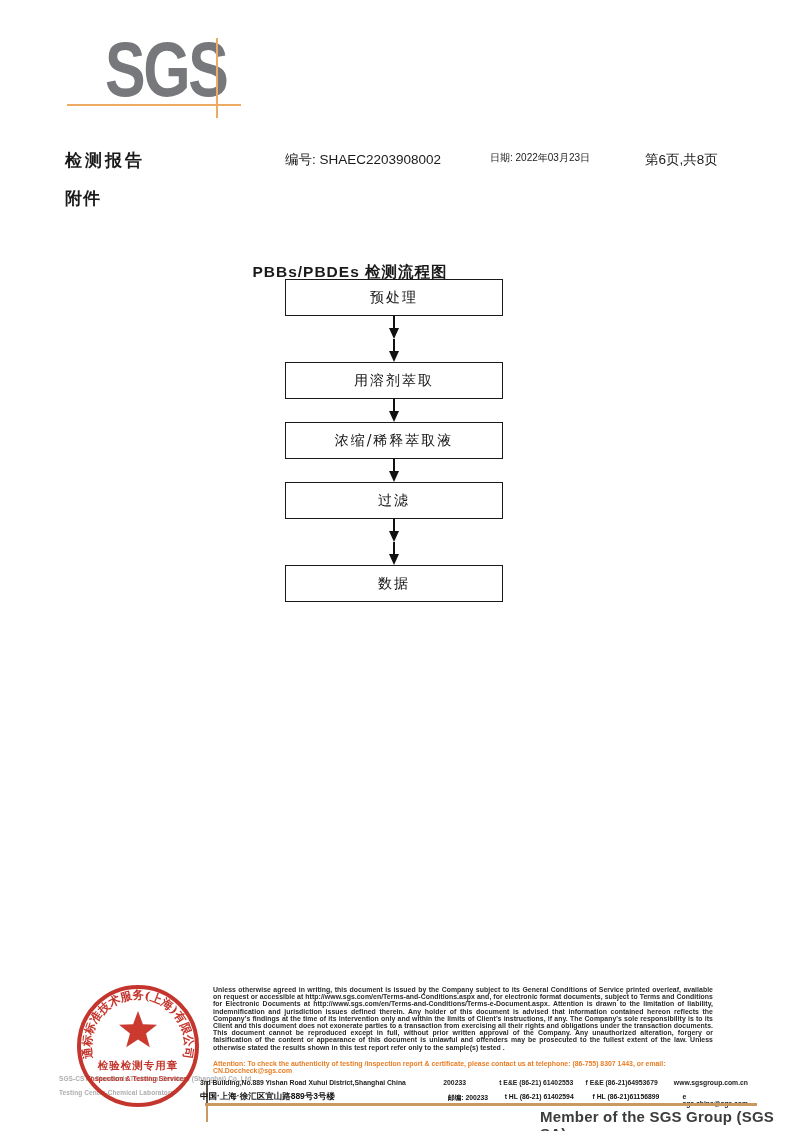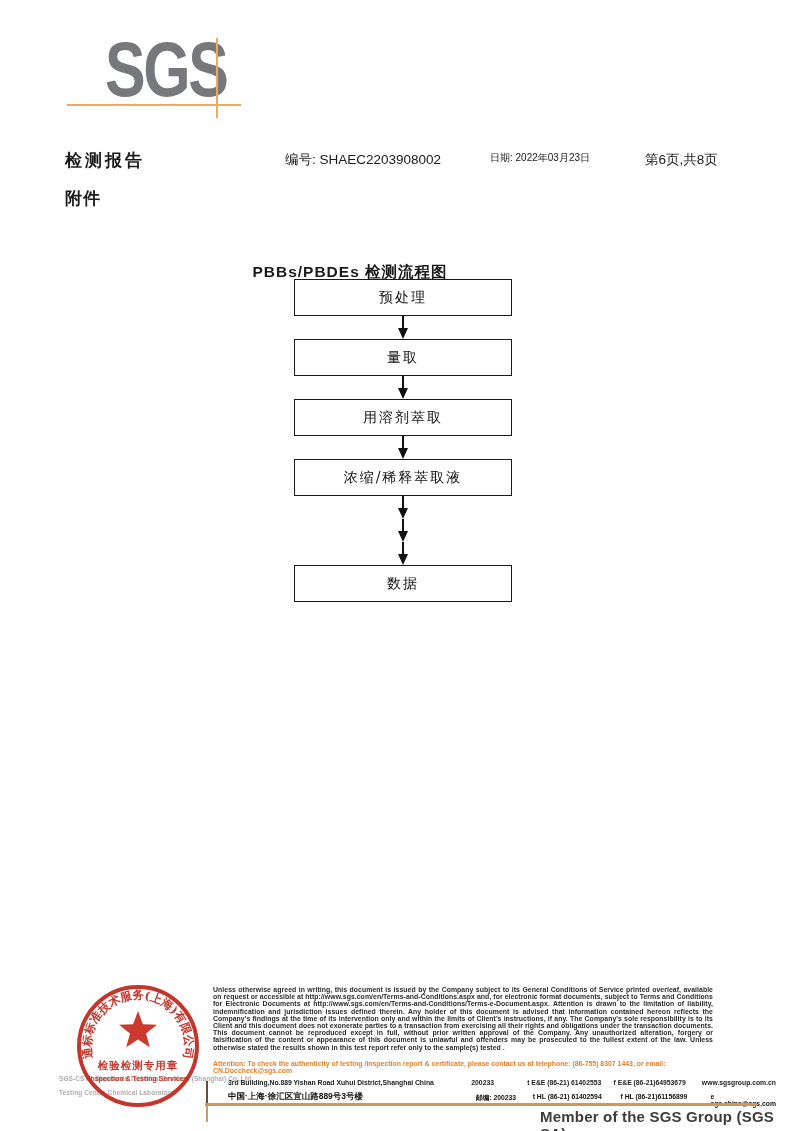--- a/index.html
+++ b/index.html
@@ -21,21 +21,21 @@
   
   .hdr-title { position:absolute; left:65px; top:149px; font-size:17px; font-weight:bold; letter-spacing:3px; }
   .hdr-no    { position:absolute; left:285px; top:151px; font-size:13.5px; }
   .hdr-date  { position:absolute; left:490px; top:151px; font-size:10px; }
   .hdr-page  { position:absolute; left:645px; top:151px; font-size:13.5px;text-align:right; }
   .hdr-attach{ position:absolute; left:65px;  top:187px; font-size:17px; font-weight:bold; letter-spacing:1px; }
 
   
   .fc-title { position:absolute; left:0; top:214px; width:700px; text-align:center;
               font-size:15.5px; font-weight:bold; letter-spacing:1px;margin-top:48px; }
-  .fc { position:absolute; left:294px; top:279px; width:218px; }
+  .fc { position:absolute; left:285px; top:279px; width:218px; }
   .fc-box {
     width:218px; height:37px; border:1.5px solid #1a1a1a; background:#fff;
     display:flex; align-items:center; justify-content:center;
     font-family:"DejaVu Serif", serif; font-size:14px; letter-spacing:2px; color:#111;
   }
   .fc-arrow { height:23px; display:flex; flex-direction:column; align-items:center; }
   .fc-arrow .stem { width:2.5px; height:12px; background:#111; }
   .fc-arrow .head { width:0; height:0; border-left:5.5px solid transparent;
                     border-right:5.5px solid transparent; border-top:11px solid #111; }
 
@@ -46,21 +46,21 @@
 
   .disclaimer {
     position:absolute; left:213px; top:986px; width:500px;
     font-size:6.9px; line-height:7.2px; font-weight:700; color:#2b2b2b;
     text-align:justify; letter-spacing:0.05px;
   }
   .attention {
     position:absolute; left:213px; top:1060px; width:500px;
     font-size:6.9px; line-height:7.2px; font-weight:700; color:#E87E25; text-align:left;
   }
-  .addr-row { position:absolute; left:228px; width:548px; display:flex; align-items:flex-start;justify-content:space-between; }
+  .addr-row { position:absolute; left:200px; width:548px; display:flex; align-items:flex-start;justify-content:space-between; }
   .addr-row-1 { top:1079px; font-size:6.8px; color:#222; font-weight:600; }
   .addr-row-2 { top:1091px; font-size:8px;  color:#111; font-weight:700; }
   .addr-c1 { width:248px; } .addr-c2 { width:57px; } .addr-c3 { width:88px; }
   .addr-c4 { width:90px; } .addr-c5 { flex:1; }
   .addr-row-2 .addr-c1 { font-size:8.5px; } 
   .addr-row-2 .addr-c3, .addr-row-2 .addr-c4, .addr-row-2 .addr-c5 { font-size:6.8px; font-weight:600; padding-top:2px; }
   .addr-row-2 .addr-c2 { font-size:6.8px; font-weight:700; padding-top:2px; }
 
   .vline-dark { position:absolute; left:206px; top:1081px; width:1.5px; height:22px; background:#5a5148; }
   .hline-tan  { position:absolute; left:205px; top:1103px; width:552px; height:2.5px; background:#C99962; }
@@ -89,35 +89,35 @@
 <div class="hdr-attach">附件</div>
 
 <div class="fc-title">PBBs/PBDEs 检测流程图</div>
 
 <div class="fc">
   <div class="fc-box">预处理</div>
   <div class="fc-arrow">
       <div class="stem"></div>
       <div class="head"></div>
     </div>
-  <div class="fc-box">量取</div>
   <div class="fc-arrow">
       <div class="stem"></div>
       <div class="head"></div>
     </div>
   <div class="fc-box">用溶剂萃取</div>
   <div class="fc-arrow">
       <div class="stem"></div>
       <div class="head"></div>
     </div>
   <div class="fc-box">浓缩/稀释萃取液</div>
   <div class="fc-arrow">
       <div class="stem"></div>
       <div class="head"></div>
     </div>
+  <div class="fc-box">过滤</div>
   <div class="fc-arrow">
       <div class="stem"></div>
       <div class="head"></div>
     </div>
   <div class="fc-arrow">
       <div class="stem"></div>
       <div class="head"></div>
     </div>
   <div class="fc-box">数据</div>
 </div>

